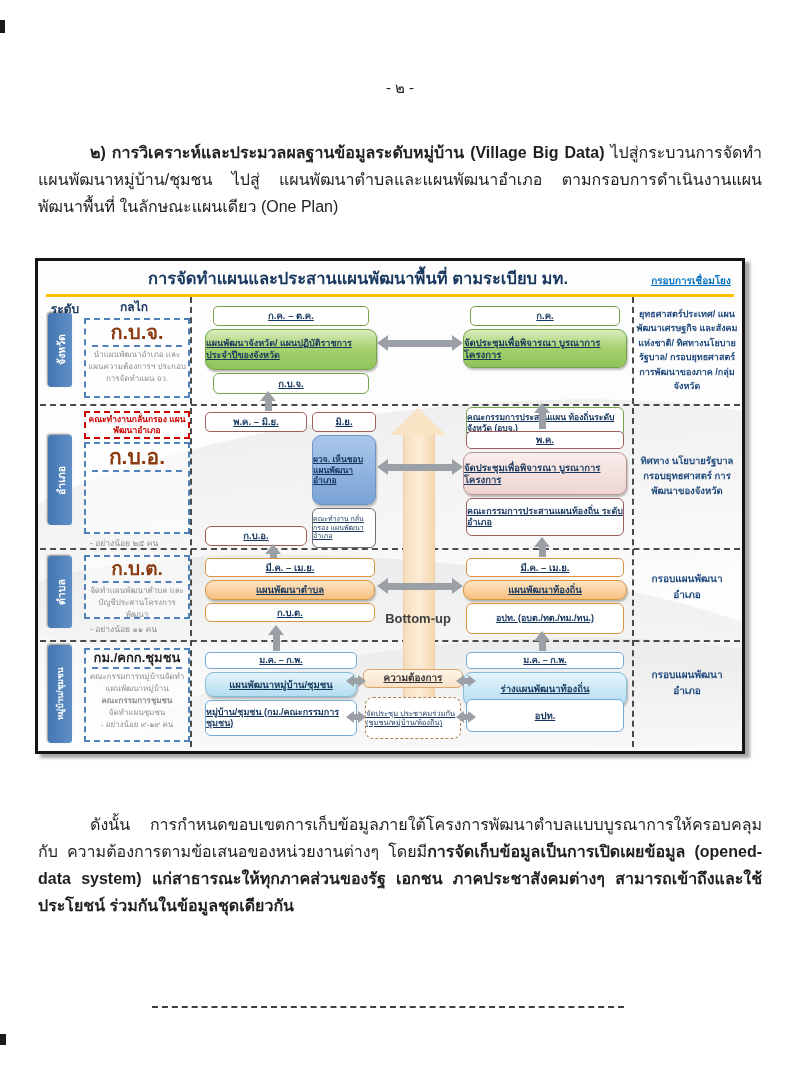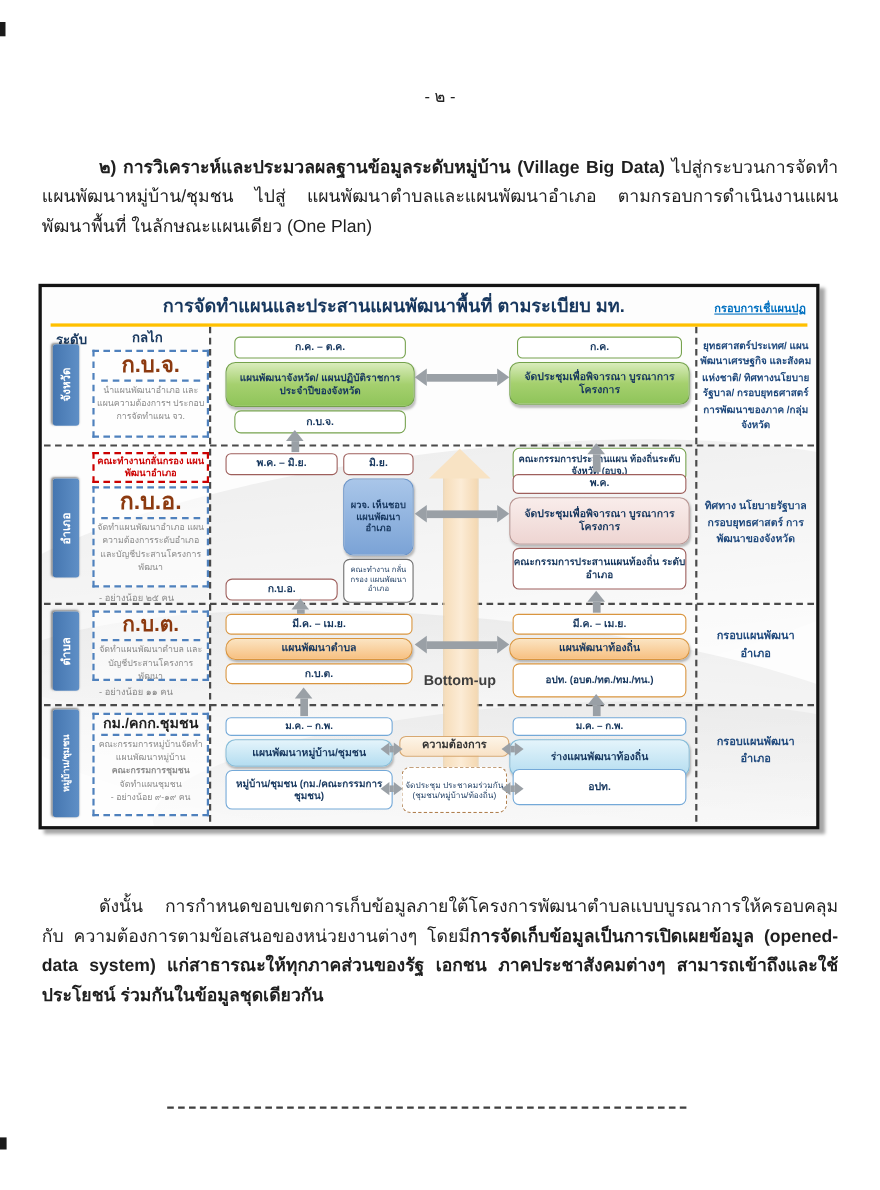--- a/index.html
+++ b/index.html
@@ -31,22 +31,22 @@
   .mech{position:absolute;border:2px dashed #4f81bd;background:rgba(255,255,255,0.55);
         text-align:center;box-sizing:border-box;padding:1px 2px;z-index:2;}
   .mech-title{font-weight:bold;color:#8c3a10;line-height:1.15;}
   .mech-div{border-top:2px dashed #4f81bd;margin:1px 4px 2px 4px;}
   .mech-desc{color:#8a8a8a;font-size:8px;line-height:1.5;}
   .note{position:absolute;color:#8a8a8a;font-size:8.5px;z-index:2;}
   .redbox{position:absolute;border:2px dashed #cc0000;background:rgba(255,255,255,0.6);
           color:#cc0000;font-size:8.5px;font-weight:bold;display:flex;align-items:center;
           justify-content:center;text-align:center;line-height:1.25;box-sizing:border-box;z-index:2;}
   
-  .bx{position:absolute;display:flex;align-items:center;justify-content:center;text-align:center;
-      box-sizing:border-box;line-height:1.25;z-index:2;}
+  .bx{position:absolute;display:flex;align-items:center;justify-content:center;
+      box-sizing:border-box;line-height:1.25;z-index:2;text-decoration:underline;}
   .month{background:#fff;border-radius:5px;font-weight:bold;color:#17375e;font-size:9.5px;}
   .org{background:#fff;border-radius:6px;color:#17375e;font-size:9.5px;font-weight:bold;}
   .plan{border-radius:9px;font-weight:bold;color:#17375e;font-size:9.5px;
         box-shadow:1px 2px 2px rgba(0,0,0,0.25);}
   .g-b{border:1.5px solid #76a24e;}
   .p-b{border:1.5px solid #9e5f5c;}
   .o-b{border:1.5px solid #d9953f;}
   .bl-b{border:1.5px solid #74a9d8;}
   .gy-b{border:1px solid #6f6f6f;}
   .plan.green{background:linear-gradient(180deg,#d9ecbc,#a5d06e 50%,#8fc45a);border:1px solid #74a24c;}
@@ -100,21 +100,21 @@
   <div class="para" style="top:140px;">
     <span class="b">๒) การวิเคราะห์และประมวลผลฐานข้อมูลระดับหมู่บ้าน (Village Big Data)</span><span> ไปสู่กระบวนการจัดทำ แผนพัฒนาหมู่บ้าน/ชุมชน ไปสู่ แผนพัฒนาตำบลและแผนพัฒนาอำเภอ ตามกรอบการดำเนินงานแผนพัฒนาพื้นที่ ในลักษณะแผนเดียว (One Plan)</span>
   </div>
 
   <div id="diag">
     <div class="swoosh" style="left:-80px;top:150px;width:900px;height:230px;transform:rotate(-7deg);background:linear-gradient(180deg,rgba(0,0,0,0.055),rgba(0,0,0,0));"></div>
     <div class="swoosh" style="left:-60px;top:300px;width:880px;height:210px;transform:rotate(5deg);background:linear-gradient(180deg,rgba(0,0,0,0.05),rgba(0,0,0,0));"></div>
     <div class="swoosh" style="left:100px;top:380px;width:700px;height:160px;transform:rotate(-4deg);background:linear-gradient(180deg,rgba(0,0,0,0.04),rgba(0,0,0,0));"></div>
 
     <div class="dtitle">การจัดทำแผนและประสานแผนพัฒนาพื้นที่ ตามระเบียบ มท.</div>
-    <div class="link-h">กรอบการเชื่แผนปฏ</div>
+    <div class="link-h">กรอบการเชื่อมโยง</div>
     <div class="yellow"></div>
 
     <div class="colhead" style="left:6px;top:38px;width:42px;">ระดับ</div>
     <div class="colhead" style="left:66px;top:36px;width:60px;">กลไก</div>
 
     <div class="vdash" style="left:152px;top:36px;height:450px;"></div>
     <div class="vdash" style="left:594px;top:36px;height:450px;"></div>
     <div class="hdash" style="left:2px;top:143px;width:700px;"></div>
     <div class="hdash" style="left:2px;top:287px;width:700px;"></div>
     <div class="hdash" style="left:2px;top:379px;width:700px;"></div>
@@ -131,21 +131,20 @@
     <div class="mech" style="left:46px;top:57px;width:106px;height:80px;">
       <div class="mech-title" style="font-size:20px;">ก.บ.จ.</div>
       <div class="mech-div"></div>
       <div class="mech-desc">นำแผนพัฒนาอำเภอ และแผนความต้องการฯ ประกอบการจัดทำแผน จว.</div>
     </div>
 
     <div class="redbox" style="left:46px;top:150px;width:106px;height:28px;">คณะทำงานกลั่นกรอง แผนพัฒนาอำเภอ</div>
     <div class="mech" style="left:46px;top:181px;width:106px;height:92px;">
       <div class="mech-title" style="font-size:21px;">ก.บ.อ.</div>
       <div class="mech-div"></div>
-      <div class="mech-desc">จัดทำแผนพัฒนาอำเภอ แผนความต้องการระดับอำเภอ และบัญชีประสานโครงการ พัฒนา</div>
     </div>
     <div class="note" style="left:52px;top:275px;width:94px;">- อย่างน้อย ๒๕ คน</div>
 
     <div class="mech" style="left:46px;top:294px;width:106px;height:64px;">
       <div class="mech-title" style="font-size:19px;">ก.บ.ต.</div>
       <div class="mech-div"></div>
       <div class="mech-desc">จัดทำแผนพัฒนาตำบล และบัญชีประสานโครงการพัฒนา</div>
     </div>
     <div class="note" style="left:52px;top:361px;width:94px;">- อย่างน้อย ๑๑ คน</div>
 

